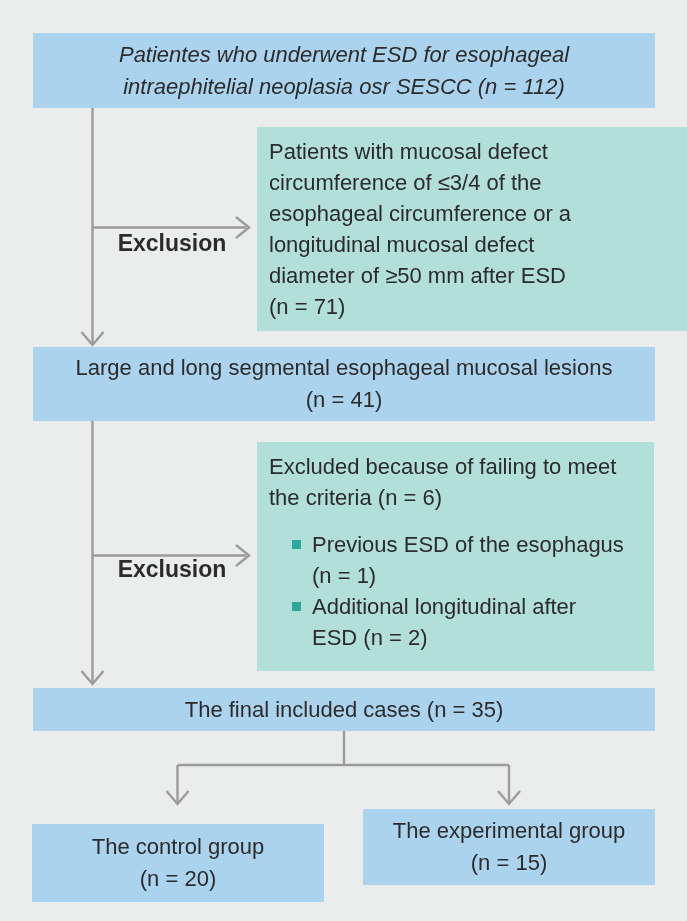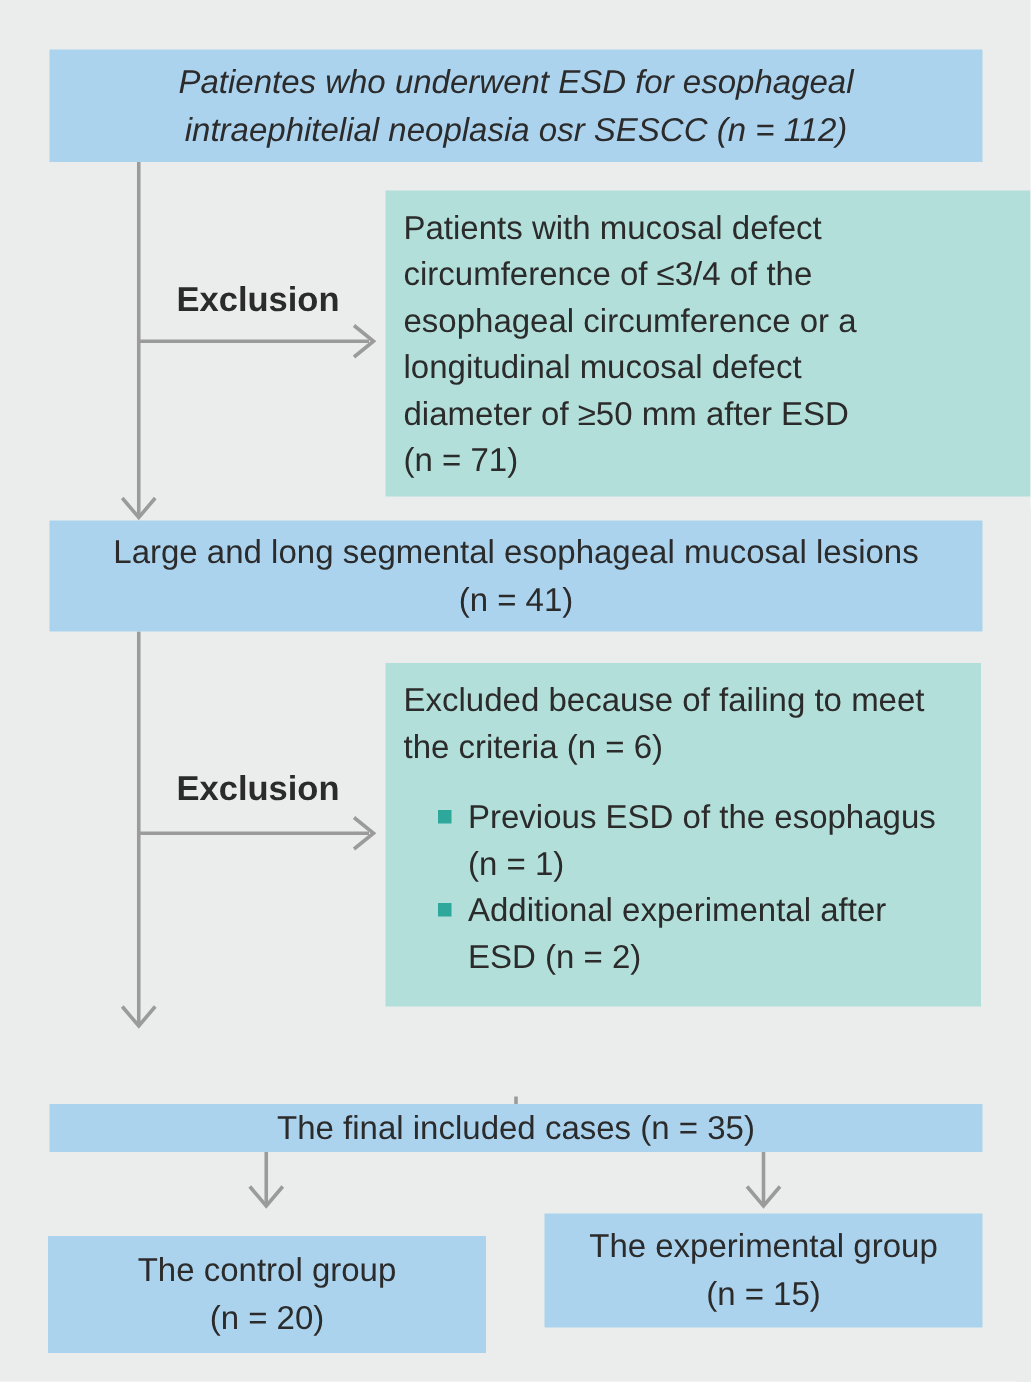--- a/index.html
+++ b/index.html
@@ -12,24 +12,24 @@
   svg.connectors{position:absolute;left:0;top:0;width:687px;height:921px;}
   svg.connectors line, svg.connectors polyline{stroke:var(--line);stroke-width:2.4;fill:none;}
   .box{position:absolute;box-sizing:border-box;font-size:22px;}
   .box.blue{background:var(--blue);display:flex;flex-direction:column;justify-content:center;align-items:center;text-align:center;line-height:32px;}
   .box.teal{background:var(--teal);padding:9px 12px;line-height:31px;text-align:left;}
   .tline{display:block;}
   .top-box{left:33px;top:33px;width:622px;height:75px;font-style:italic;}
   .teal1{left:257px;top:127px;width:440px;height:204px;}
   .mid-box{left:33px;top:347px;width:622px;height:74px;}
   .teal2{left:257px;top:442px;width:397px;height:229px;line-height:30px;}
-  .final-box{left:33px;top:688px;width:622px;height:32px;margin-top:48px;}
+  .final-box{left:33px;top:688px;width:622px;height:43px;}
   .control-box{left:32px;top:824px;width:292px;height:78px;}
   .exp-box{left:363px;top:809px;width:292px;height:76px;}
-  .excl-label{position:absolute;width:150px;text-align:center;font-weight:bold;font-size:23px;line-height:26px;}
+  .excl-label{position:absolute;width:150px;text-align:center;font-weight:bold;font-size:23px;line-height:26px;margin-top:44px;}
   .excl-label.one{left:97px;top:186px;}
   .excl-label.two{left:97px;top:512px;}
   ul.excl-list{list-style:none;margin:16px;padding:0;}
   ul.excl-list li{position:relative;padding-left:27px;}
   ul.excl-list li::before{content:"";position:absolute;left:7px;top:11px;width:9px;height:9px;background:var(--bullet);}
 </style>
 </head>
 <body>
 
 <div class="canvas">
@@ -82,21 +82,21 @@
 
   <div class="box teal teal2">
     <span class="tline">Excluded because of failing to meet</span>
     <span class="tline">the criteria (n = 6)</span>
     <ul class="excl-list">
       <li>
         <span class="tline">Previous ESD of the esophagus</span>
         <span class="tline">(n = 1)</span>
       </li>
       <li>
-        <span class="tline">Additional experimental after</span>
+        <span class="tline">Additional longitudinal after</span>
         <span class="tline">ESD (n = 2)</span>
       </li>
     </ul>
   </div>
 
   <div class="box blue final-box">
     <span class="tline">The final included cases (n = 35)</span>
   </div>
 
   <div class="box blue control-box">

